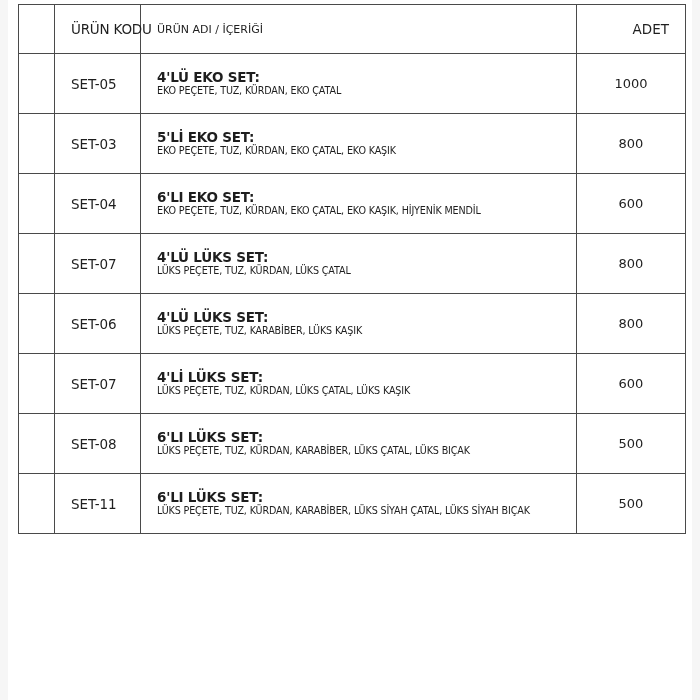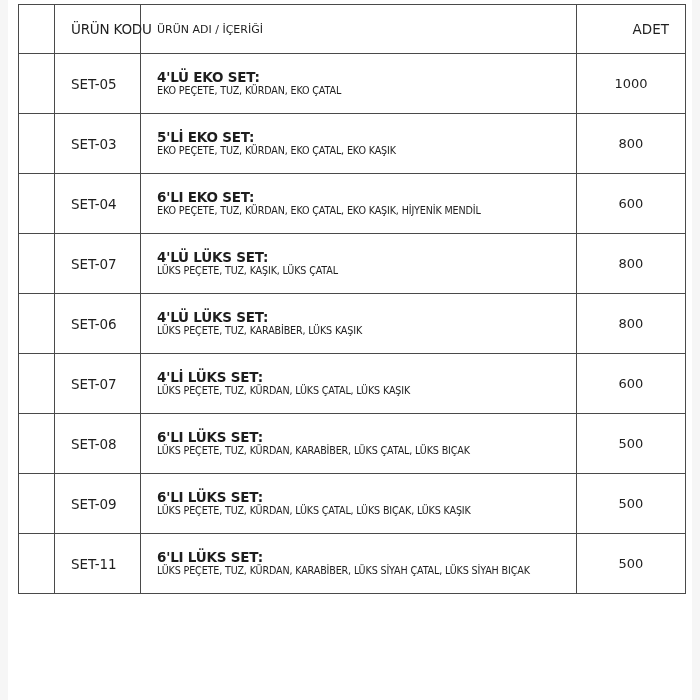--- a/index.html
+++ b/index.html
@@ -77,21 +77,21 @@
       <div class="items">EKO PEÇETE, TUZ, KÜRDAN, EKO ÇATAL, EKO KAŞIK, HİJYENİK MENDİL</div>
     </td>
     <td class="qty">600</td>
   </tr>
 
   <tr class="row">
     <td></td>
     <td class="code">SET-07</td>
     <td class="name">
       <div class="title">4'LÜ LÜKS SET:</div>
-      <div class="items">LÜKS PEÇETE, TUZ, KAŞIK, LÜKS ÇATAL</div>
+      <div class="items">LÜKS PEÇETE, TUZ, KÜRDAN, LÜKS ÇATAL</div>
     </td>
     <td class="qty">800</td>
   </tr>
 
   <tr class="row">
     <td></td>
     <td class="code">SET-06</td>
     <td class="name">
       <div class="title">4'LÜ LÜKS SET:</div>
       <div class="items">LÜKS PEÇETE, TUZ, KARABİBER, LÜKS KAŞIK</div>
@@ -112,29 +112,20 @@
   <tr class="row">
     <td></td>
     <td class="code">SET-08</td>
     <td class="name">
       <div class="title">6'LI LÜKS SET:</div>
       <div class="items">LÜKS PEÇETE, TUZ, KÜRDAN, KARABİBER, LÜKS ÇATAL, LÜKS BIÇAK</div>
     </td>
     <td class="qty">500</td>
   </tr>
 
-  <tr class="row">
-    <td></td>
-    <td class="code">SET-09</td>
-    <td class="name">
-      <div class="title">6'LI LÜKS SET:</div>
-      <div class="items">LÜKS PEÇETE, TUZ, KÜRDAN, LÜKS ÇATAL, LÜKS BIÇAK, LÜKS KAŞIK</div>
-    </td>
-    <td class="qty">500</td>
-  </tr>
 
 
   <tr class="row">
     <td></td>
     <td class="code">SET-11</td>
     <td class="name">
       <div class="title">6'LI LÜKS SET:</div>
       <div class="items">LÜKS PEÇETE, TUZ, KÜRDAN, KARABİBER, LÜKS SİYAH ÇATAL, LÜKS SİYAH BIÇAK</div>
     </td>
     <td class="qty">500</td>

